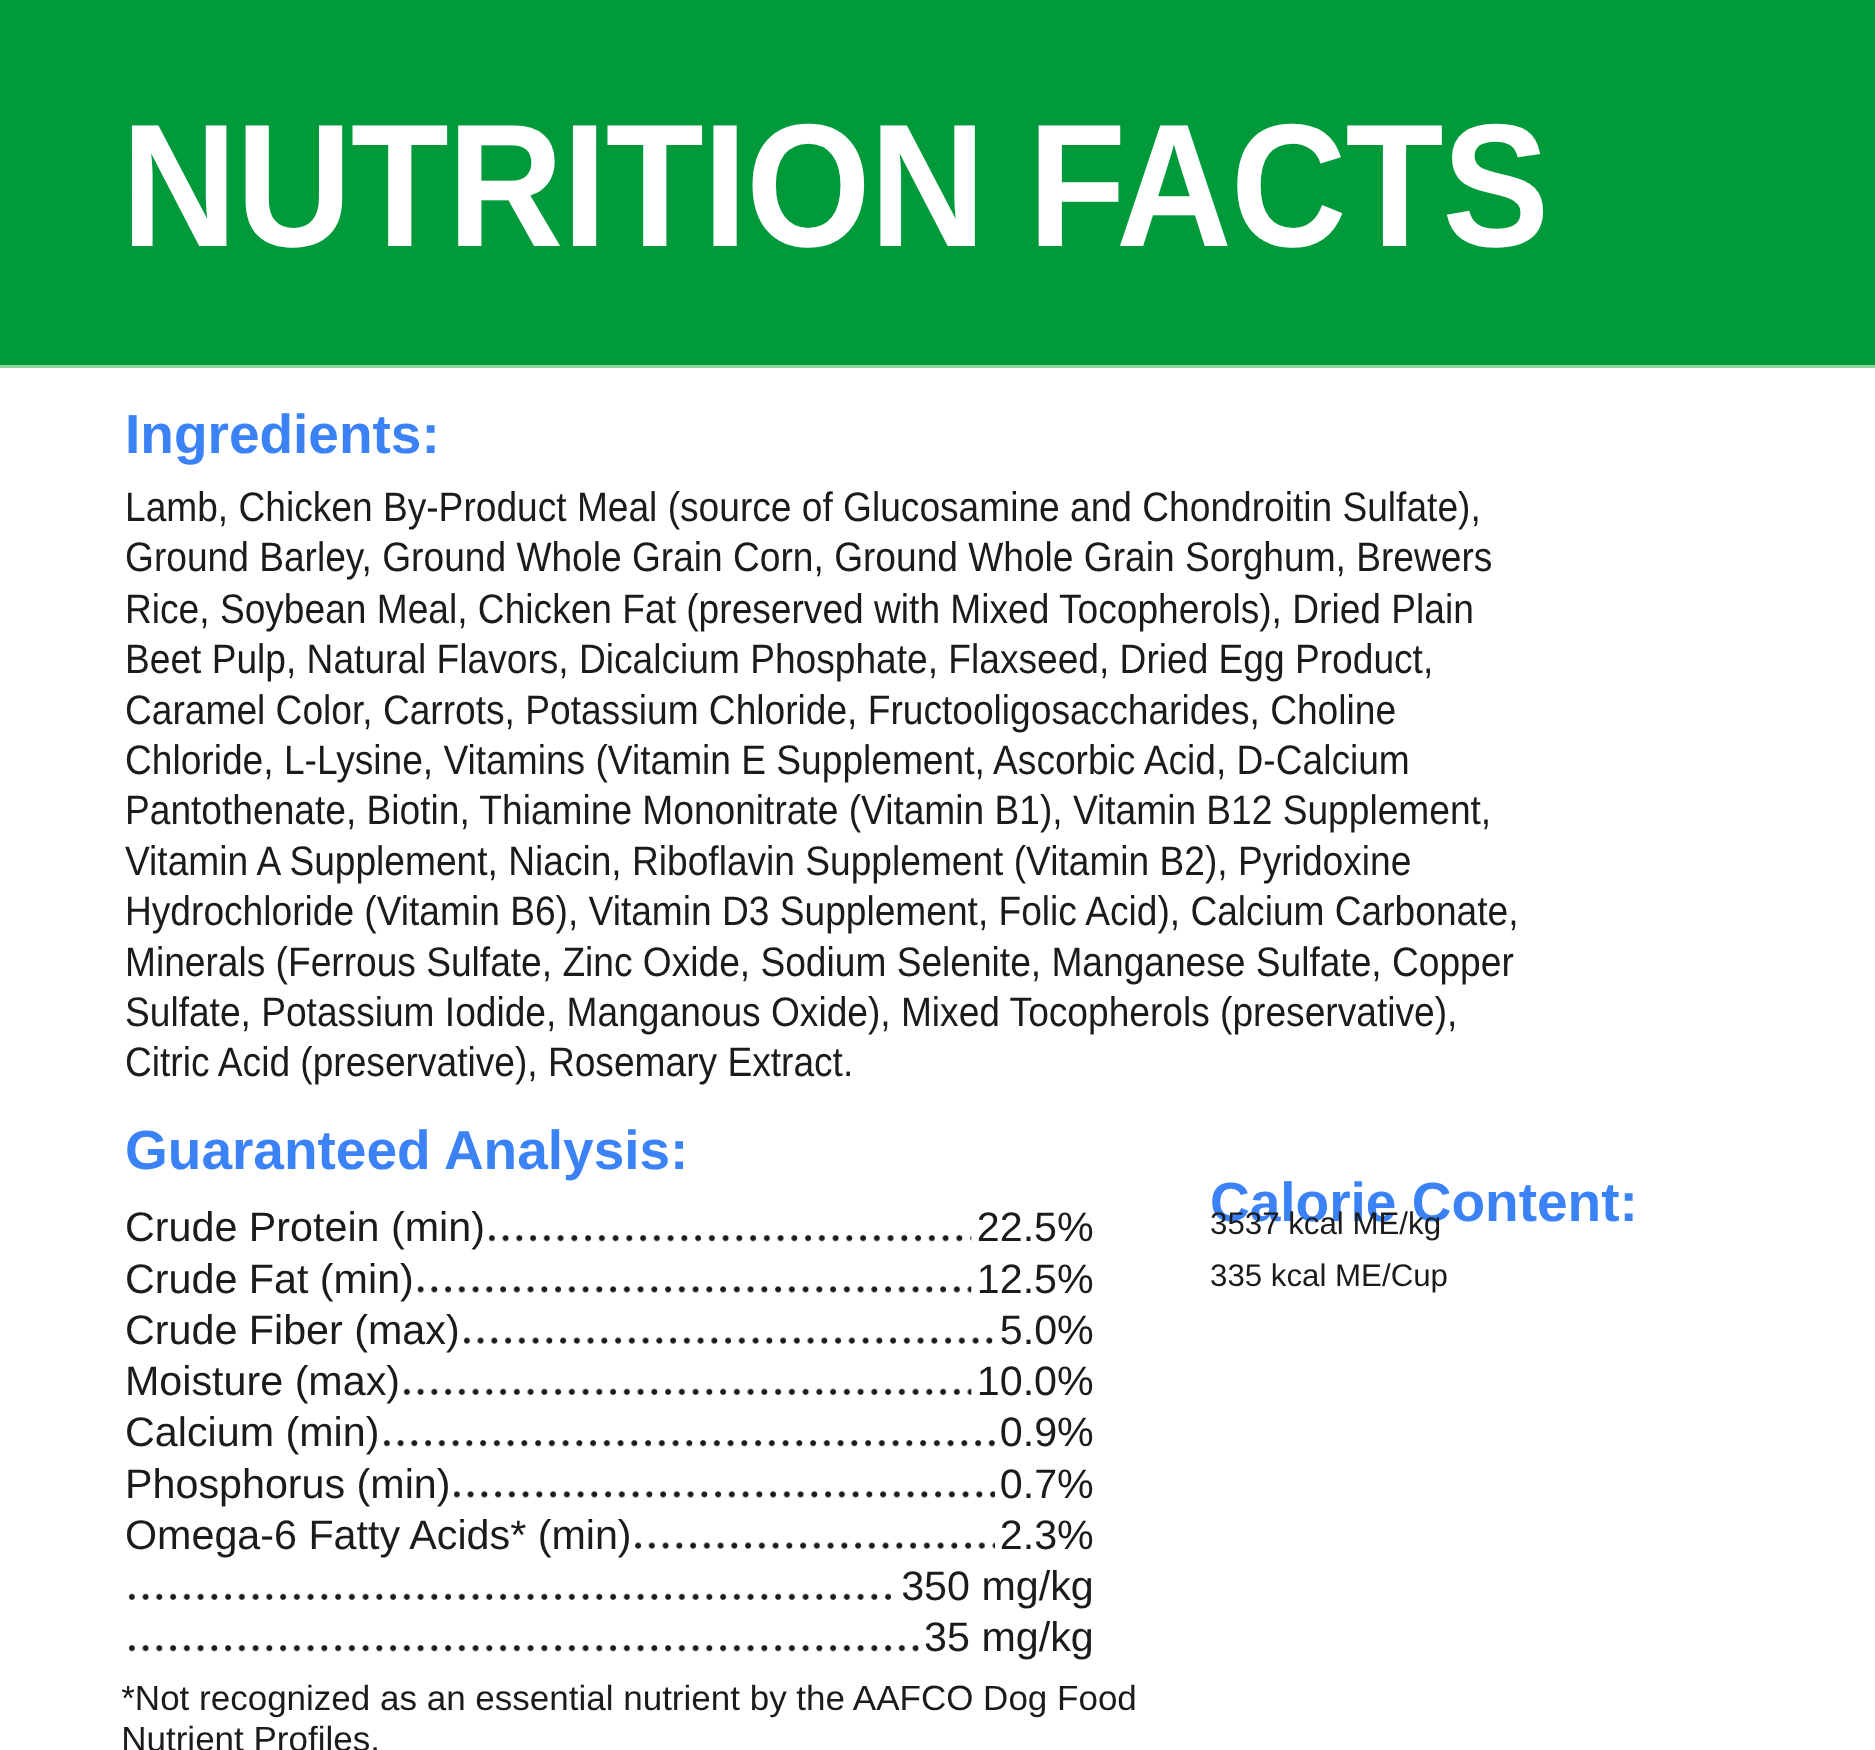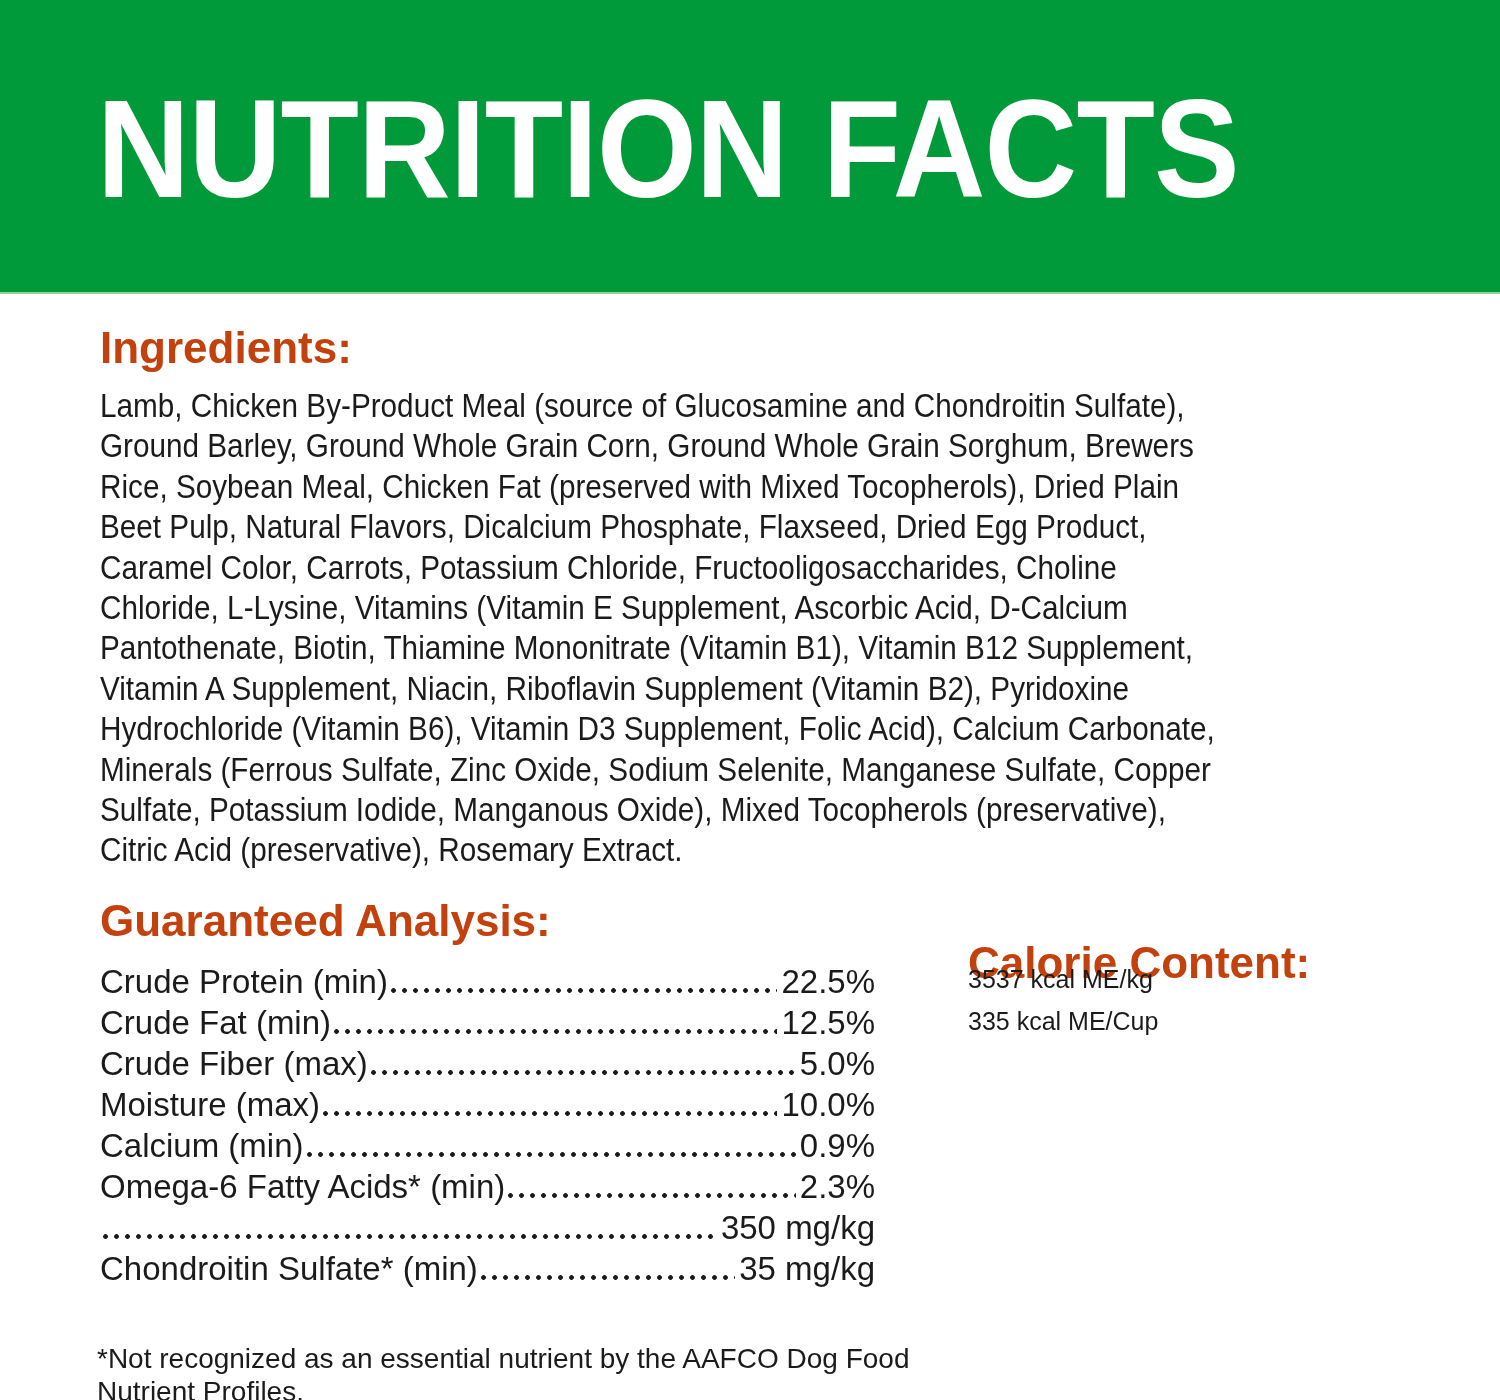--- a/index.html
+++ b/index.html
@@ -33,21 +33,21 @@
     letter-spacing: -1px;
     transform: scaleX(0.917);
     transform-origin: left top;
   }
   .section-heading {
     position: absolute;
     margin: 0;
     font-size: 44px;
     line-height: 52px;
     font-weight: bold;
-    color: #c2410c;
+    color: #3b82f6;
     white-space: nowrap;
   }
   #ingredients-heading { left: 100px; top: 322px; }
   #ga-heading        { left: 100px; top: 895px; }
   #cc-heading        { left: 968px; top: 895px; margin-top: 42px; }
 
   .ingredients-text {
     position: absolute;
     left: 100px;
     top: 386px;
@@ -144,30 +144,34 @@
     <span class="ga-label">Moisture (max)</span>
     <span class="dots"></span>
     <span class="ga-value">10.0%</span>
   </div>
   <div class="ga-row">
     <span class="ga-label">Calcium (min)</span>
     <span class="dots"></span>
     <span class="ga-value">0.9%</span>
   </div>
   <div class="ga-row">
+    <span class="ga-label">Phosphorus (min)</span>
+    <span class="dots"></span>
+    <span class="ga-value">0.7%</span>
+  </div>
+  <div class="ga-row">
     <span class="ga-label">Omega-6 Fatty Acids* (min)</span>
     <span class="dots"></span>
     <span class="ga-value">2.3%</span>
   </div>
   <div class="ga-row">
     <span class="dots"></span>
     <span class="ga-value">350 mg/kg</span>
   </div>
   <div class="ga-row">
-    <span class="ga-label">Chondroitin Sulfate* (min)</span>
     <span class="dots"></span>
     <span class="ga-value">35 mg/kg</span>
   </div>
 </div>
 
 <h2 class="section-heading" id="cc-heading">Calorie Content:</h2>
 <div class="calorie-lines">
   <div>3537 kcal ME/kg</div>
   <div>335 kcal ME/Cup</div>
 </div>

